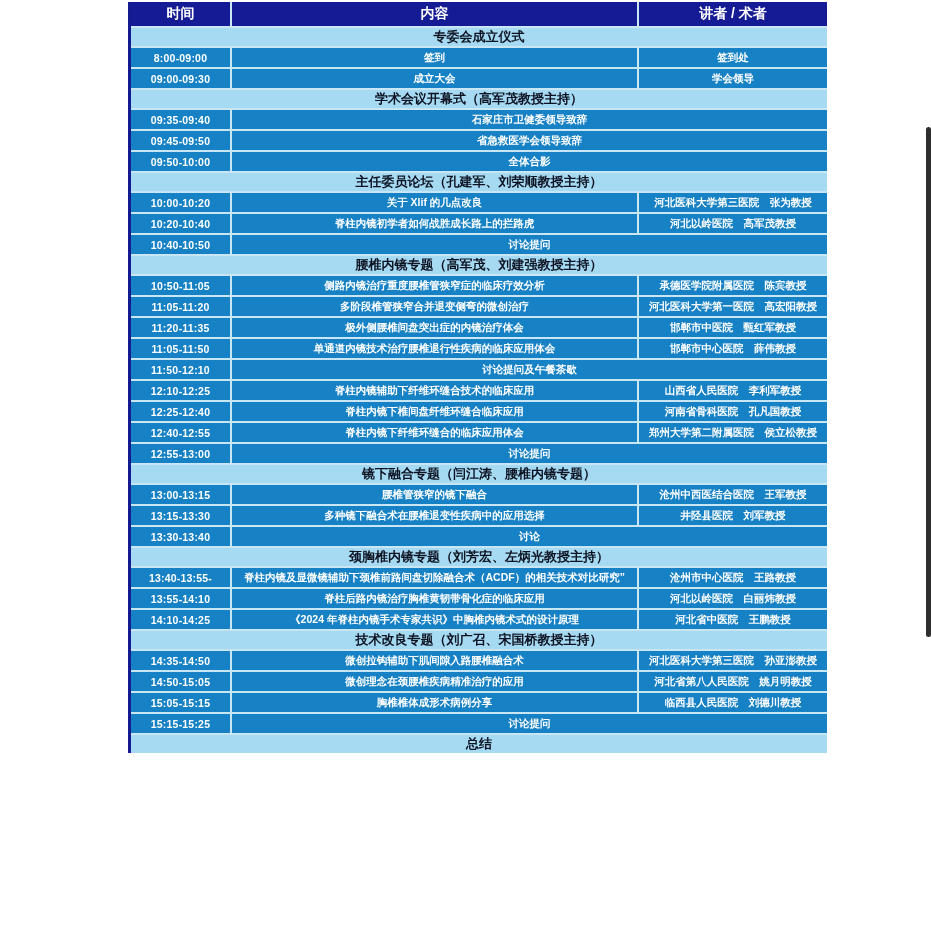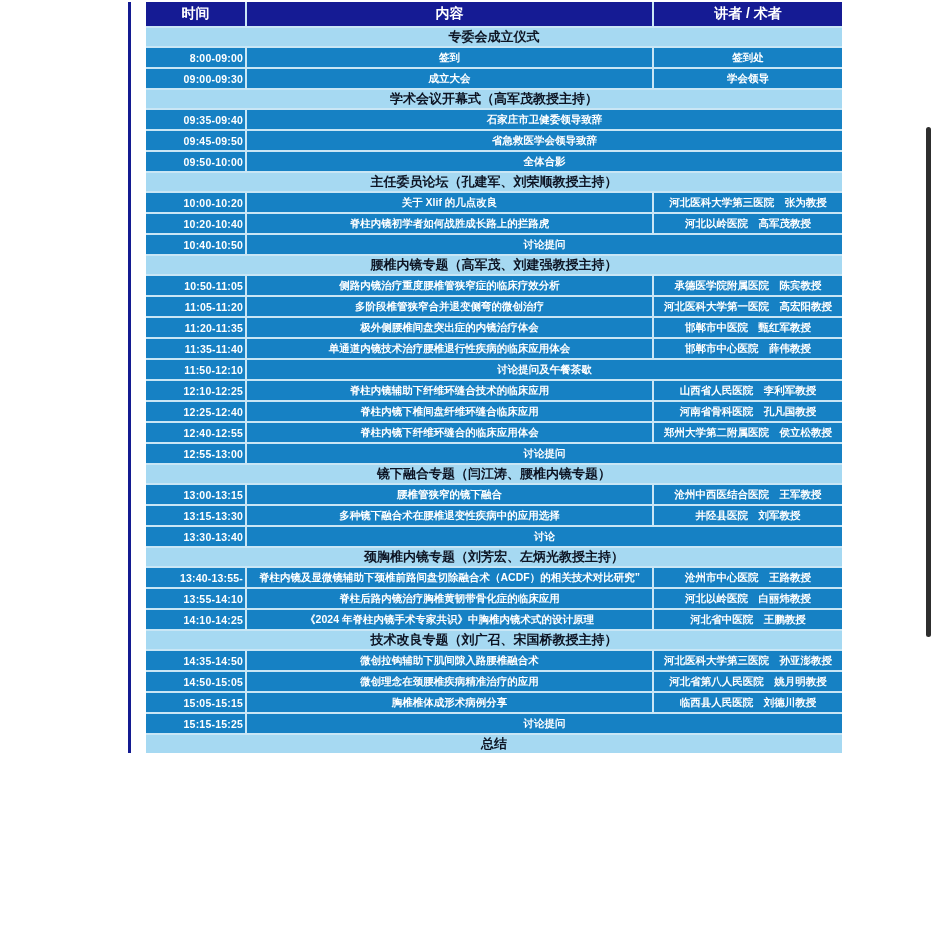--- a/index.html
+++ b/index.html
@@ -17,21 +17,20 @@
   html,body{margin:0;padding:0;}
   body{
     width:931px;height:929px;
     background:var(--page-bg);
     position:relative;overflow:hidden;
     font-family:"Liberation Sans","DejaVu Sans",sans-serif;
   }
   .table-wrap{
     position:absolute;left:128px;top:2px;width:699px;
     border-left:3px solid var(--outer-border);
-    padding-left:15px;
   }
   table.schedule{
     border-collapse:collapse;
     border-style:hidden;
     table-layout:fixed;
     width:696px;
   }
   col.c-time{width:100px;}
   col.c-content{width:407px;}
   col.c-speaker{width:189px;}
@@ -57,21 +56,21 @@
     font-size:13px;
     font-weight:bold;
   }
   tr.data-row td{
     background:var(--row-bg);
     color:var(--row-text);
     height:21px;
     font-size:10.5px;
     font-weight:bold;
   }
-  td.time-cell{letter-spacing:0.2px;text-align:right;}
+  td.time-cell{letter-spacing:0.2px;}
   .scroll-thumb{
     position:absolute;
     left:926px;top:127px;
     width:5px;height:510px;
     background:var(--scrollbar);
     border-radius:3px;
   }
 </style>
 </head>
 <body>
@@ -148,21 +147,21 @@
           <td class="time-cell">11:05-11:20</td>
           <td class="content-cell">多阶段椎管狭窄合并退变侧弯的微创治疗</td>
           <td class="speaker-cell">河北医科大学第一医院　高宏阳教授</td>
         </tr>
         <tr class="data-row">
           <td class="time-cell">11:20-11:35</td>
           <td class="content-cell">极外侧腰椎间盘突出症的内镜治疗体会</td>
           <td class="speaker-cell">邯郸市中医院　甄红军教授</td>
         </tr>
         <tr class="data-row">
-          <td class="time-cell">11:35-11:40</td>
+          <td class="time-cell">11:05-11:50</td>
           <td class="content-cell">单通道内镜技术治疗腰椎退行性疾病的临床应用体会</td>
           <td class="speaker-cell">邯郸市中心医院　薛伟教授</td>
         </tr>
         <tr class="data-row">
           <td class="time-cell">11:50-12:10</td>
           <td class="content-cell" colspan="2">讨论提问及午餐茶歇</td>
         </tr>
         <tr class="data-row">
           <td class="time-cell">12:10-12:25</td>
           <td class="content-cell">脊柱内镜辅助下纤维环缝合技术的临床应用</td>

